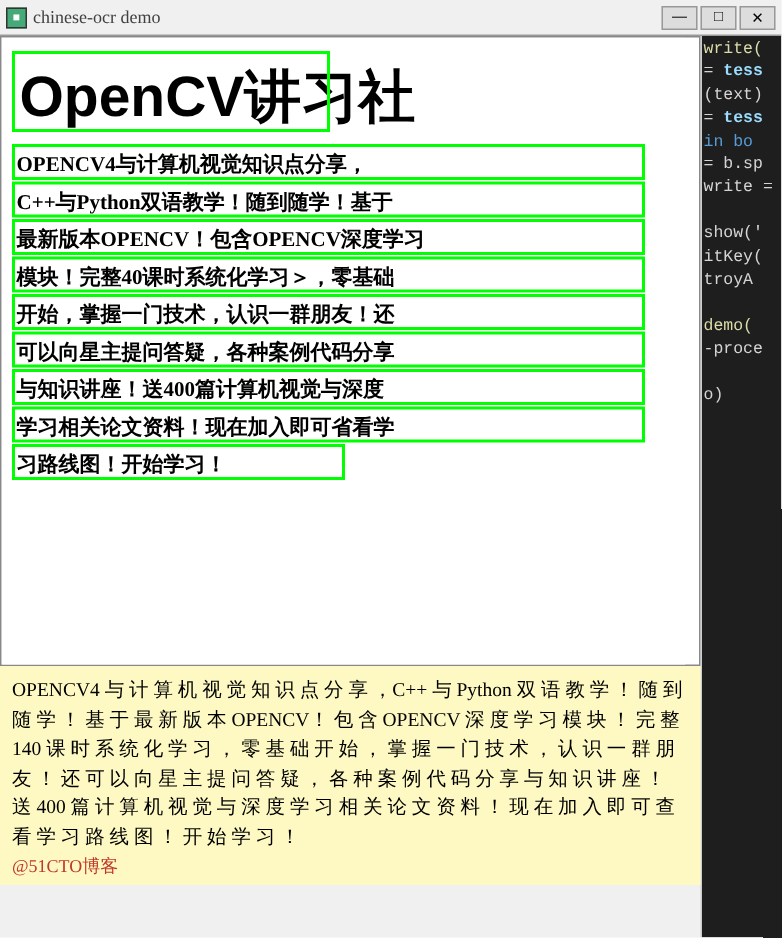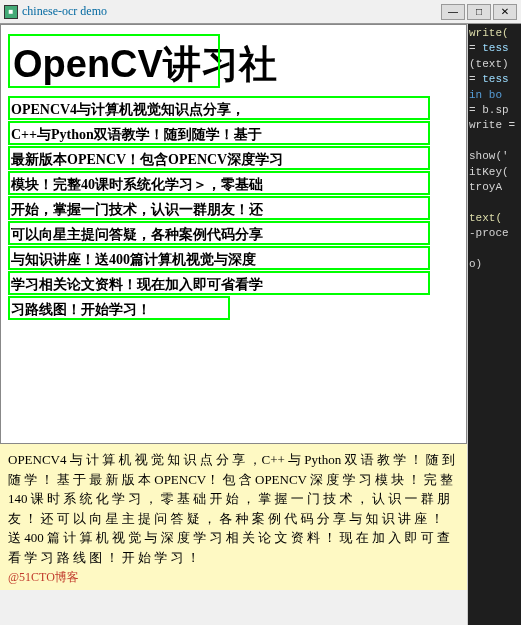--- a/index.html
+++ b/index.html
@@ -32,21 +32,21 @@
     .title-bar-icon {
       width: 14px;
       height: 14px;
       background: #4a7;
       border: 1px solid #333;
       font-size: 8px;
       display: flex; align-items: center; justify-content: center;
     }
     .title-bar-text {
       font-size: 12px;
-      color: #0369a1;
+      color: #404040;
       text-align: right;
     }
     .title-bar-buttons {
       display: flex;
       gap: 2px;
     }
     .tb-btn {
       width: 24px;
       height: 16px;
       background: #ddd;
@@ -106,21 +106,21 @@
       line-height: 1.4;
     }
 
     .code-line {
       white-space: nowrap;
       color: #d4d4d4;
     }
     .code-kw { color: #569cd6; }
     .code-fn { color: #dcdcaa; }
     .code-str { color: #ce9178; }
-    .code-var { color: #9cdcfe; }
+    .code-var { color: #9cdcfe; font-weight: bold; }
 
     
     .inner-window {
       background: white;
       margin: 0;
       width: 100%;
       height: 420px;
       position: relative;
       overflow: hidden;
       border: 1px solid #888;
@@ -208,19 +208,19 @@
     <div class="code-line">(text)</div>
     <div class="code-line">= <span class="code-var">tess</span></div>
     <div class="code-line"><span class="code-kw">in bo</span></div>
     <div class="code-line">= b.sp</div>
     <div class="code-line">write =</div>
     <div class="code-line">&nbsp;</div>
     <div class="code-line">show('<span class="code-str"></span></div>
     <div class="code-line">itKey(</div>
     <div class="code-line">troyA</div>
     <div class="code-line">&nbsp;</div>
-    <div class="code-line"><span class="code-fn">text(</span></div>
+    <div class="code-line"><span class="code-fn">demo(</span></div>
     <div class="code-line">-proce</div>
     <div class="code-line">&nbsp;</div>
     <div class="code-line">o)</div>
   </div>
 
 </div>
 
 </body></html>

